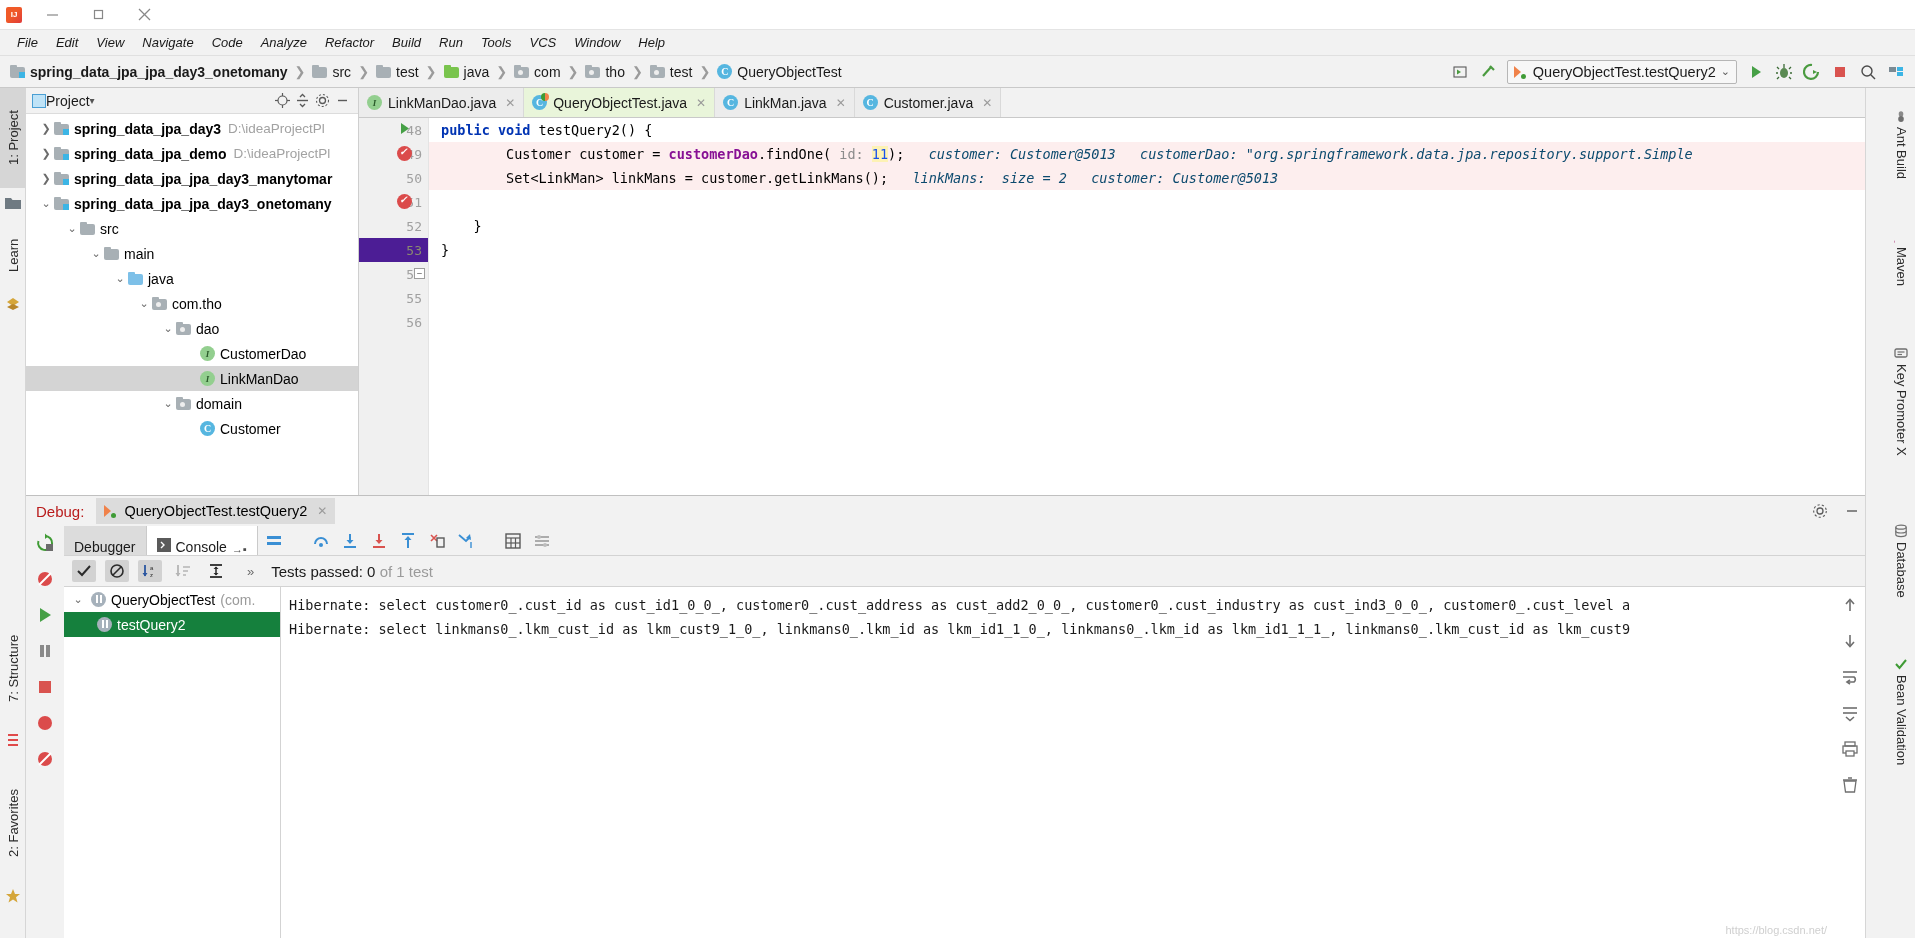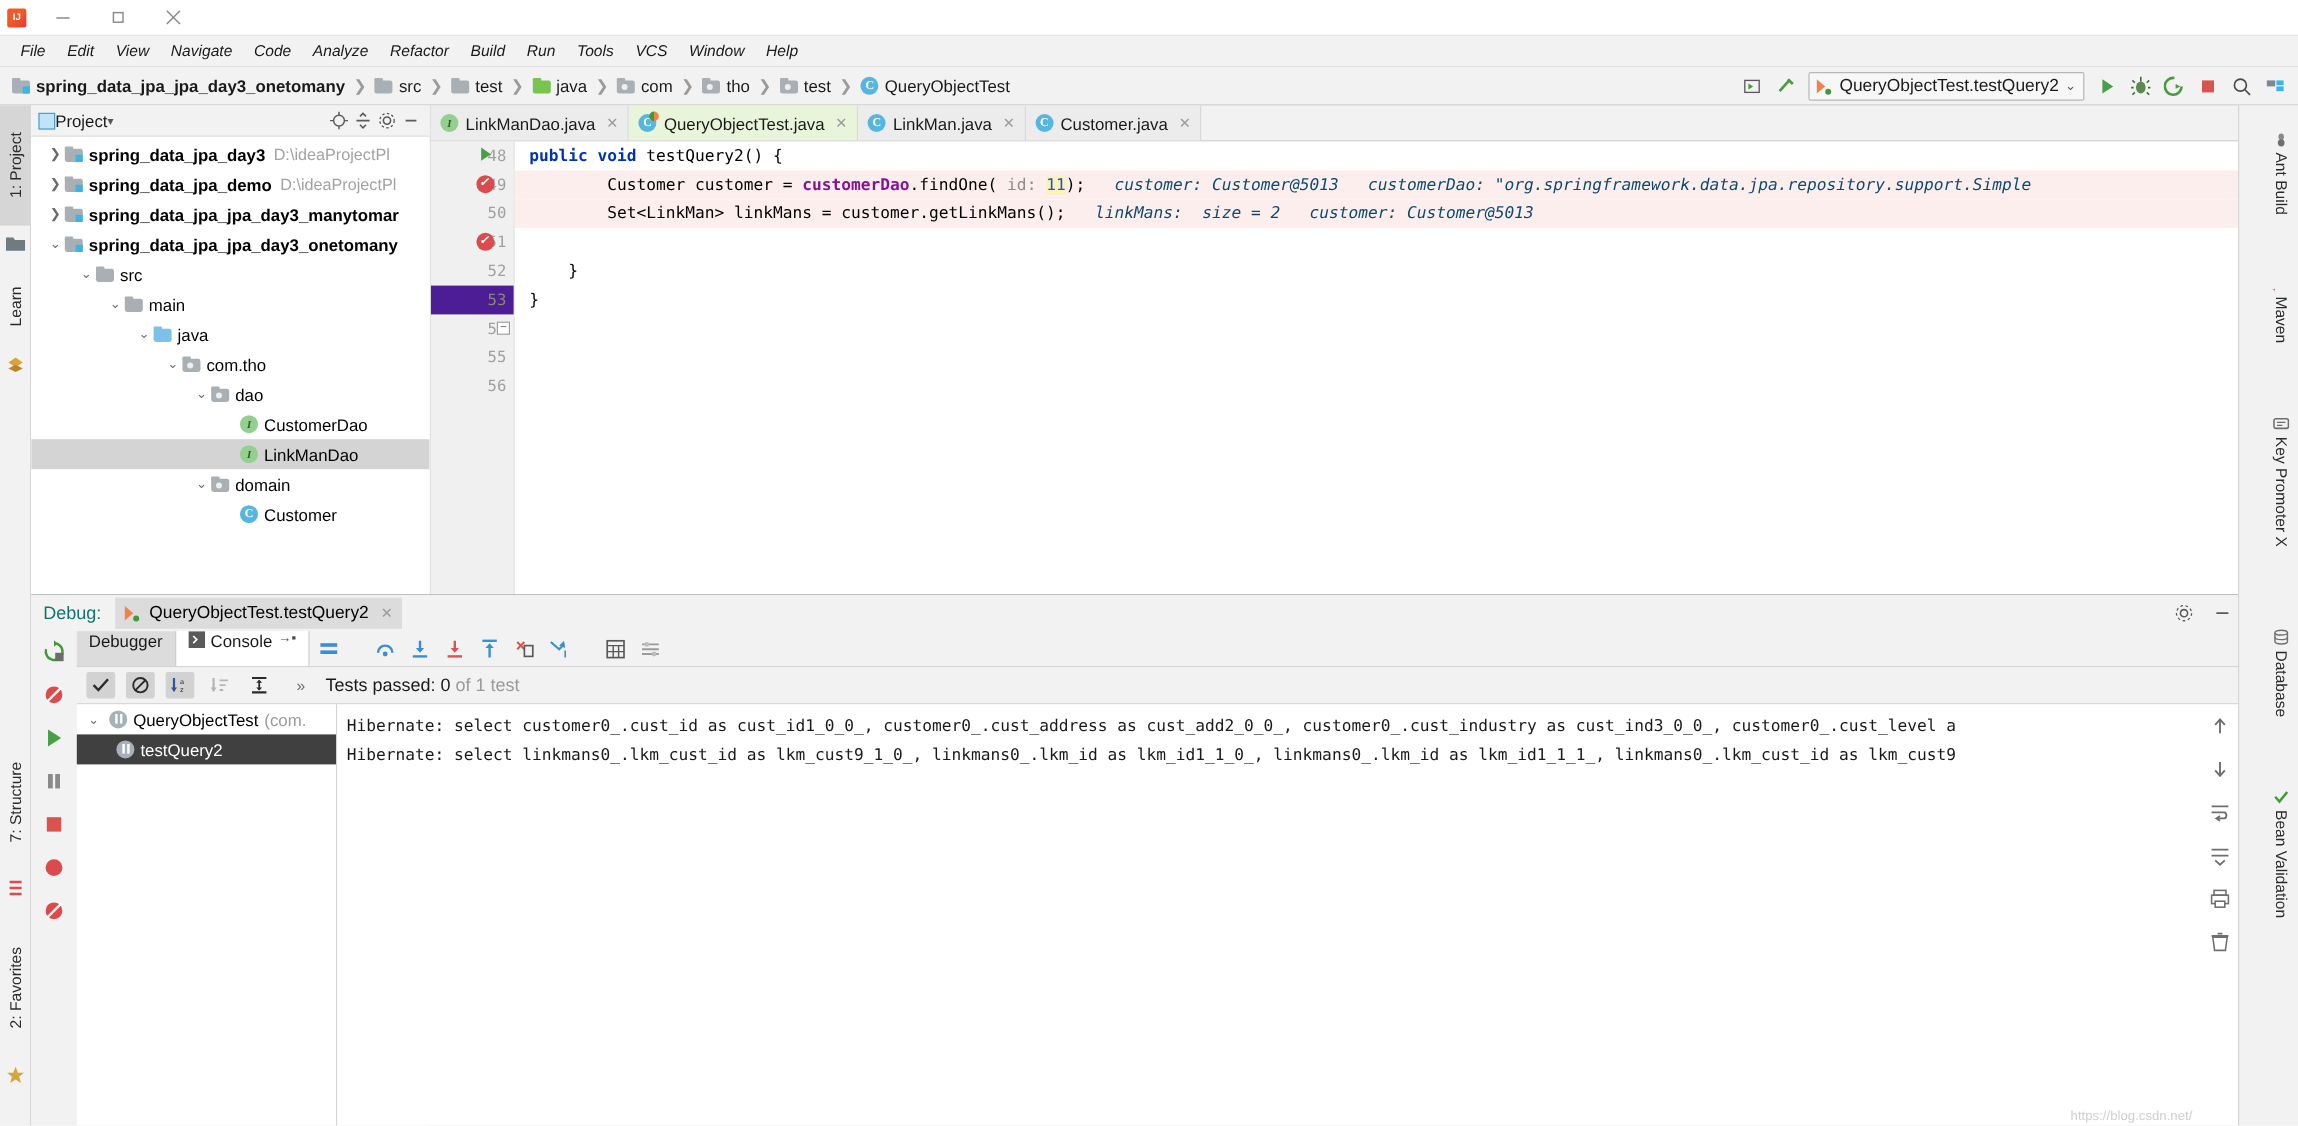--- a/index.html
+++ b/index.html
@@ -174,49 +174,49 @@
     padding-left:78px; font-size:14px; color:#4a4a4a; gap:8px;
   }
   .breadcrumb-bottom .sep { color:#9b9b9b; }
 
   
   .debug-panel {
     position:absolute; left:26px; right:50px; bottom:0; top:495px; background:#f2f2f2;
     display:flex; flex-direction:column; border-top:1px solid #c0c0c0;
   }
   .dbg-header { height:30px; display:flex; align-items:center; padding-left:10px; background:#f2f2f2; gap:6px;}
-  .dbg-header .dbg-label { font-size:15px; color:#0f766e; margin-right:6px;}
+  .dbg-header .dbg-label { font-size:15px; color:#b91c1c; margin-right:6px;}
   .dbg-tab { display:flex; align-items:center; gap:6px; background:#dcdcdc; height:26px; padding:0 8px; font-size:14.5px;}
   .dbg-tab .x { color:#9a9a9a; font-size:12px; margin-left:4px;}
   .dbg-header .spacer { flex:1 1 auto;}
   .dbg-hico { width:26px; height:26px; display:flex; align-items:center; justify-content:center; color:#555;}
 
   .dbg-body { flex:1 1 auto; display:flex; min-height:0; }
   .dbg-left-rail { width:38px; background:#f2f2f2; display:flex; flex-direction:column; align-items:center; padding-top:6px; gap:14px;}
   .rail-ico { width:22px; height:22px; display:flex; align-items:center; justify-content:center; }
 
   .dbg-main { flex:1 1 auto; display:flex; flex-direction:column; min-width:0; background:#f2f2f2; }
   .dbg-toolbar { height:30px; display:flex; align-items:stretch; background:#f2f2f2; border-bottom:1px solid #d3d3d3;}
-  .dt-tab { display:flex; align-items:flex-start; gap:5px; padding:0 10px; font-size:14px; background:#dcdcdc; border-right:1px solid #cacaca; color:#1a1a1a;}
+  .dt-tab { display:flex; align-items:flex-end; gap:5px; padding:0 10px; font-size:14px; background:#dcdcdc; border-right:1px solid #cacaca; color:#1a1a1a;}
   .dt-tab.active { background:#fff; }
   .dt-ico-grp { display:flex; align-items:center; padding:0 6px; gap:9px; }
   .dt-ico { width:20px; height:20px; display:flex; align-items:center; justify-content:center;}
   .dt-sep { width:1px; background:#c8c8c8; margin:5px 4px; }
 
   .test-bar { height:31px; background:#f2f2f2; display:flex; align-items:center; gap:9px; padding-left:8px; border-bottom:1px solid #d3d3d3;}
   .tb-btn { width:24px; height:22px; display:flex; align-items:center; justify-content:center; color:#3c3c3c; }
   .tb-btn.pressed { background:#d2d2d2; border-radius:2px; }
   .tests-status { font-size:15px; margin-left:8px; color:#1a1a1a; }
   .tests-status .muted { color:#9a9a9a; }
   .chev { color:#6b6b6b; font-size:13px; margin-left:10px;}
 
   .dbg-content { flex:1 1 auto; display:flex; min-height:0; }
   .test-tree { width:217px; background:#fff; border-right:1px solid #d3d3d3; font-size:14px; }
   .tt-row { height:25px; display:flex; align-items:center; gap:5px; padding-left:6px; white-space:nowrap;}
-  .tt-row.sel { background:#404040; color:#fff; }
+  .tt-row.sel { background:#15803d; color:#fff; }
   .tt-row .pkg { color:#9a9a9a; }
   .pause-ico { width:15px; height:15px; border-radius:50%; background:#a6b1bb; position:relative; flex:0 0 auto;}
   .pause-ico::before, .pause-ico::after { content:""; position:absolute; top:3px; width:2px; height:8px; background:#fff;}
   .pause-ico::before { left:5px; } .pause-ico::after { left:9px; }
 
   .console { flex:1 1 auto; background:#fff; position:relative; overflow:hidden;
     font-family:"DejaVu Sans Mono", monospace; font-size:13.5px; color:#1a1a1a; padding:6px 0 0 8px;}
   .console .cl { height:24px; line-height:24px; white-space:pre; }
   .console-vrail { width:30px; background:#fff; display:flex; flex-direction:column; align-items:center; padding-top:8px; gap:16px;}
   .cv-ico { width:20px; height:20px; display:flex; align-items:center; justify-content:center; color:#6f6f6f;}

